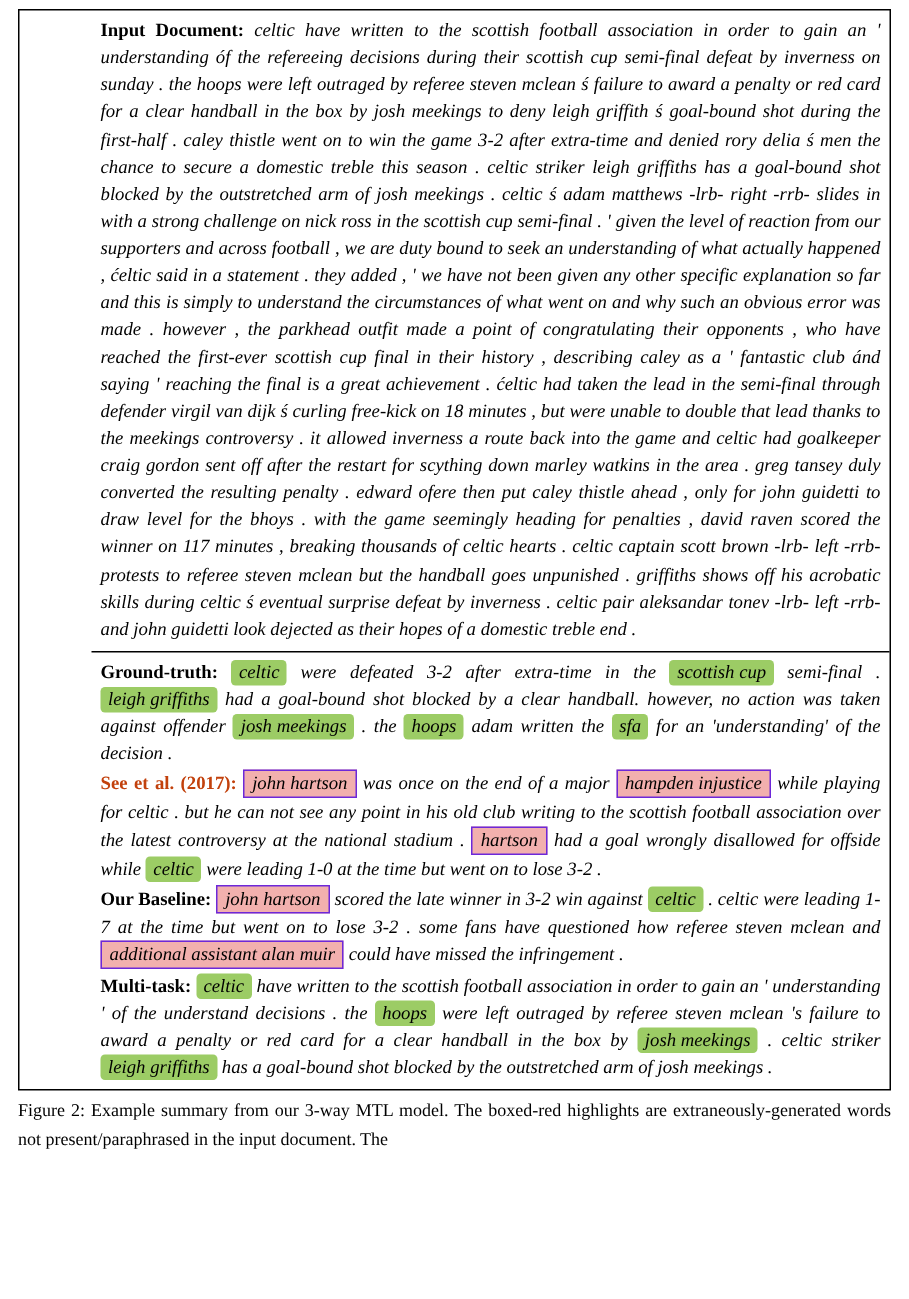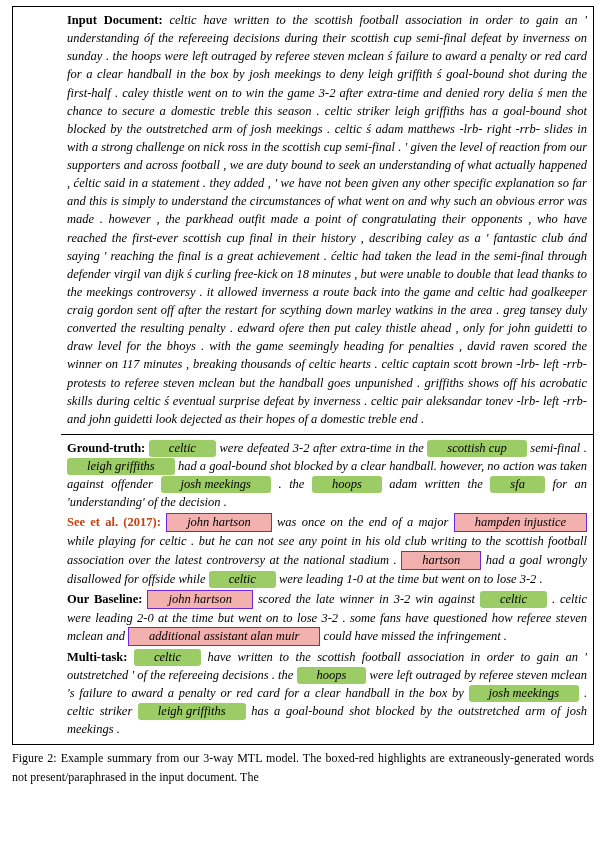--- a/index.html
+++ b/index.html
@@ -30,21 +30,21 @@
   }
   .label-see {
     color: #c2410c;
     font-weight: bold;
     font-style: normal;
   }
   .body-text {
     font-style: italic;
   }
   .hl {
-    padding: 1px 20px;
+    padding: 1px 5px;
     border-radius: 3px;
     display: inline-block;
     line-height: 1.2;
   }
   .hl-green {
     background: #9ccc65;
   }
   .hl-red {
     background: #f2b0ae;
     border: 1px solid #6d28d9;
@@ -101,31 +101,31 @@
         <span> were leading 1-0 at the time but went on to lose 3-2 .</span>
       </span>
     </div>
 
     <div style="margin-top:2px;">
       <span class="label">Our Baseline:</span>
       <span class="body-text">
         <span class="hl hl-red">john hartson</span>
         <span> scored the late winner in 3-2 win against </span>
         <span class="hl hl-green">celtic</span>
-        <span> . celtic were leading 2-0 at the time but went on to lose 3-2 . some fans have questioned how referee steven mclean and </span>
+        <span> . celtic were leading 1-7 at the time but went on to lose 3-2 . some fans have questioned how referee steven mclean and </span>
         <span class="hl hl-red">additional assistant alan muir</span>
         <span> could have missed the infringement .</span>
       </span>
     </div>
 
     <div style="margin-top:2px;">
       <span class="label">Multi-task:</span>
       <span class="body-text">
         <span class="hl hl-green">celtic</span>
-        <span> have written to the scottish football association in order to gain an ' outstretched ' of the refereeing decisions . the </span>
+        <span> have written to the scottish football association in order to gain an ' understanding ' of the understand decisions . the </span>
         <span class="hl hl-green">hoops</span>
         <span> were left outraged by referee steven mclean 's failure to award a penalty or red card for a clear handball in the box by </span>
         <span class="hl hl-green">josh meekings</span>
         <span> .  celtic striker </span>
         <span class="hl hl-green">leigh griffiths</span>
         <span> has a goal-bound shot blocked by the outstretched arm of josh meekings .</span>
       </span>
     </div>
 
   </div>

